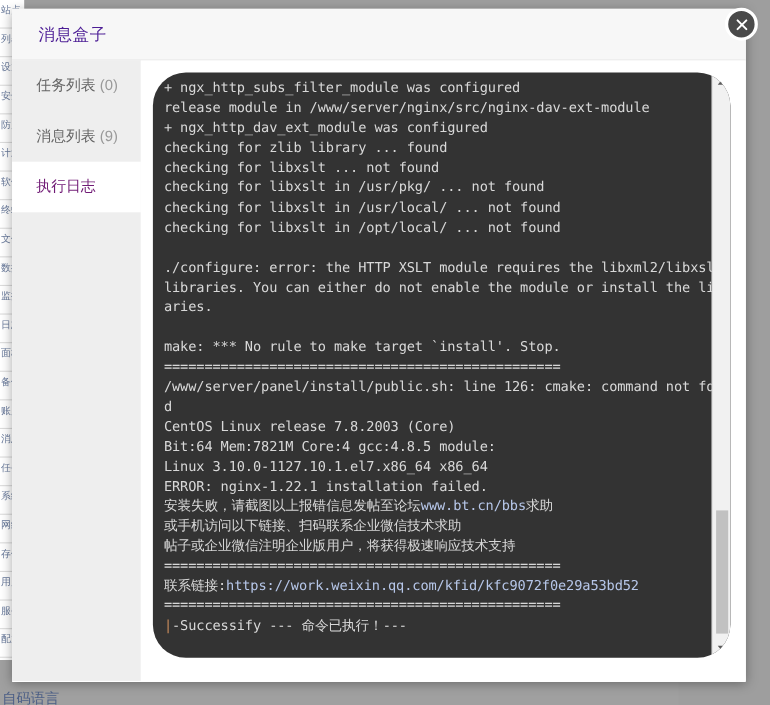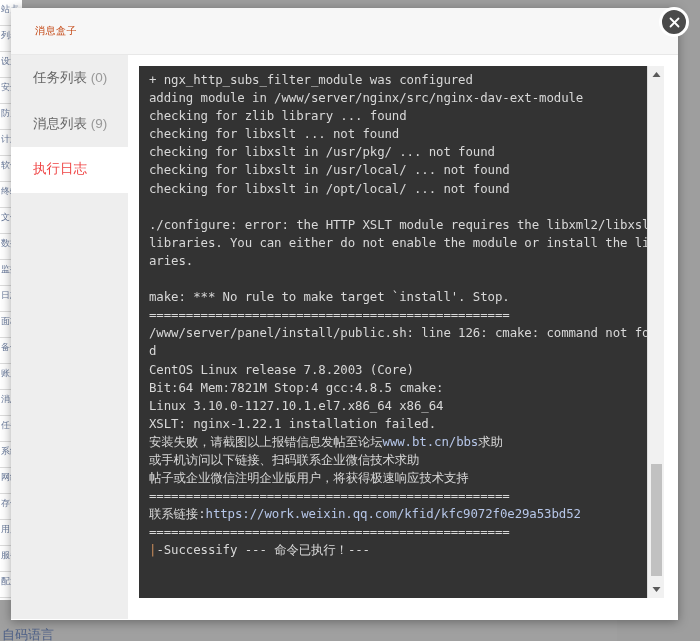--- a/index.html
+++ b/index.html
@@ -72,22 +72,22 @@
   .dialog-header {
     height: 47px;
     background: #f7f7f7;
     border-bottom: 1px solid #e8e8e8;
     box-sizing: border-box;
     display: flex;
     align-items: center;
   }
   .dialog-title {
     margin-left: 24px;
-    font-size: 10px;
-    color: #c2410c;
+    font-size: 15px;
+    color: #4c1d95;
     letter-spacing: .5px;
   }
 
   .close-btn {
     position: absolute;
     right: -11px;
     top: -1px;
     width: 30px;
     height: 30px;
     border-radius: 50%;
@@ -121,39 +121,39 @@
     padding-left: 22px;
     font-size: 13.5px;
     color: #666666;
     box-sizing: border-box;
     cursor: pointer;
     white-space: nowrap;
     overflow: hidden;
   }
   .tab-item.active {
     background: #ffffff;
-    color: #ef4444;
-    font-family: Liberation Mono, monospace;
+    color: #701a75;
   }
   .tab-count { color: #999999; }
 
   
   .log-area {
     flex: 1 1 auto;
     background: #ffffff;
     padding: 11px 14px 12px 11px;
     box-sizing: border-box;
   }
   .log-console {
     position: relative;
     width: 100%;
     height: 532px;
     background: #333333;
     box-sizing: border-box;
     overflow: hidden;
+    border-radius: 30px;
   }
   .log-scroll {
     position: absolute;
     left: 0;
     top: 0;
     right: 17px;
     bottom: 0;
     overflow: hidden;
     padding: 5px 0 0 10px;
     box-sizing: border-box;
@@ -258,39 +258,40 @@
           <div class="tab-item"><span>任务列表</span><span class="tab-count"> (0)</span></div>
           <div class="tab-item"><span>消息列表</span><span class="tab-count"> (9)</span></div>
           <div class="tab-item active"><span>执行日志</span></div>
         </div>
 
       <div class="log-area">
         <div class="log-console">
 
           <div class="log-scroll" id="log-scroll">
               <div class="log-line">+ ngx_http_subs_filter_module was configured</div>
-              <div class="log-line">adding module in /www/server/nginx/src/nginx-dav-ext-module</div>
+              <div class="log-line">release module in /www/server/nginx/src/nginx-dav-ext-module</div>
+              <div class="log-line">+ ngx_http_dav_ext_module was configured</div>
               <div class="log-line">checking for zlib library ... found</div>
               <div class="log-line">checking for libxslt ... not found</div>
               <div class="log-line">checking for libxslt in /usr/pkg/ ... not found</div>
               <div class="log-line">checking for libxslt in /usr/local/ ... not found</div>
               <div class="log-line">checking for libxslt in /opt/local/ ... not found</div>
               <div class="log-line blank">&nbsp;</div>
               <div class="log-line">./configure: error: the HTTP XSLT module requires the libxml2/libxslt</div>
               <div class="log-line">libraries. You can either do not enable the module or install the libr</div>
               <div class="log-line">aries.</div>
               <div class="log-line blank">&nbsp;</div>
               <div class="log-line">make: *** No rule to make target `install'. Stop.</div>
               <div class="log-line">=================================================</div>
               <div class="log-line">/www/server/panel/install/public.sh: line 126: cmake: command not foun</div>
               <div class="log-line">d</div>
               <div class="log-line">CentOS Linux release 7.8.2003 (Core)</div>
-              <div class="log-line">Bit:64 Mem:7821M Stop:4 gcc:4.8.5 cmake:</div>
+              <div class="log-line">Bit:64 Mem:7821M Core:4 gcc:4.8.5 module:</div>
               <div class="log-line">Linux 3.10.0-1127.10.1.el7.x86_64 x86_64</div>
-              <div class="log-line">XSLT: nginx-1.22.1 installation failed.</div>
+              <div class="log-line">ERROR: nginx-1.22.1 installation failed.</div>
               <div class="log-line"><span>安装失败，请截图以上报错信息发帖至论坛</span><span class="tok-url">www.bt.cn/bbs</span><span>求助</span></div>
               <div class="log-line">或手机访问以下链接、扫码联系企业微信技术求助</div>
               <div class="log-line">帖子或企业微信注明企业版用户，将获得极速响应技术支持</div>
               <div class="log-line">=================================================</div>
               <div class="log-line"><span>联系链接:</span><span class="tok-url">https://work.weixin.qq.com/kfid/kfc9072f0e29a53bd52</span></div>
               <div class="log-line">=================================================</div>
               <div class="log-line"><span class="tok-pipe">|</span><span>-Successify --- 命令已执行！---</span></div>
             </div>
 
           <div class="scrollbar">

